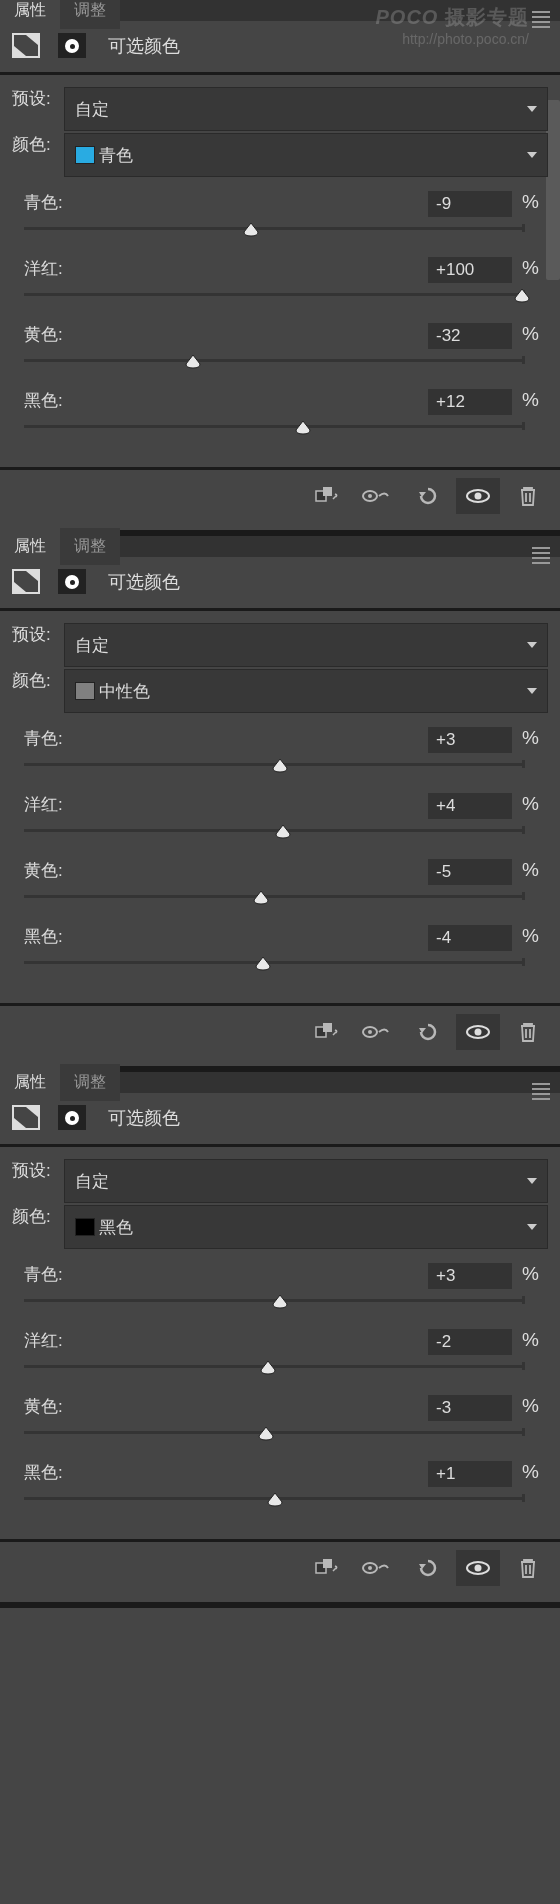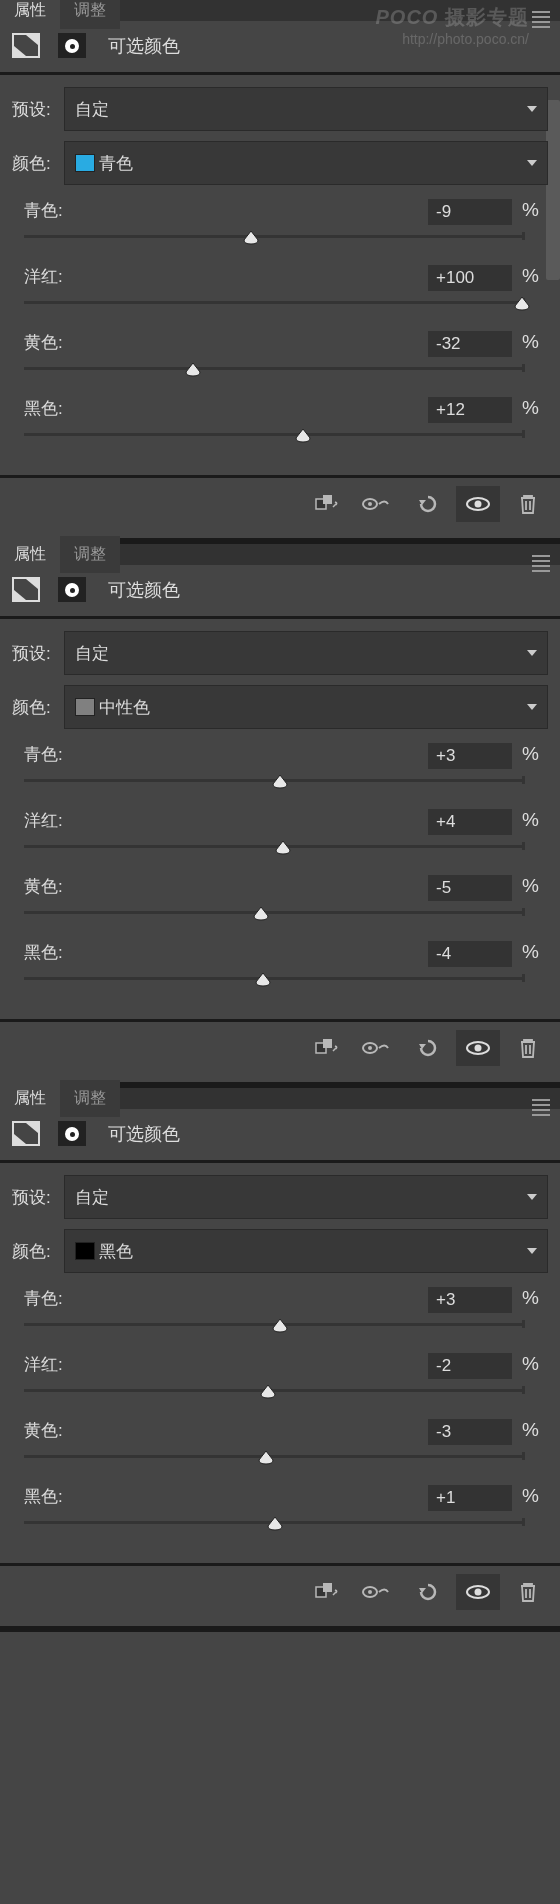--- a/index.html
+++ b/index.html
@@ -20,21 +20,21 @@
 .icon-box:before,.icon-box:after{content:"";position:absolute;width:0;height:0}
 .icon-box:before{left:0;top:0;border-left:12px solid #ddd;border-bottom:10px solid transparent}
 .icon-box:after{right:0;bottom:0;border-right:12px solid #ddd;border-top:10px solid transparent}
 .icon-box2:before{left:0;bottom:0;top:auto;border-left:12px solid #ddd;border-top:10px solid transparent;border-bottom:none}
 .icon-box2:after{right:0;top:0;bottom:auto;border-right:12px solid #ddd;border-bottom:10px solid transparent;border-top:none}
 .icon-circle{width:28px;height:25px;background:#222;display:flex;align-items:center;justify-content:center}
 .icon-circle span{width:14px;height:14px;border:2px solid #fff;border-radius:50%;background:#fff;position:relative}
 .icon-circle span:after{content:"";position:absolute;width:5px;height:5px;background:#222;border-radius:50%;top:3px;left:3px}
 .panel-title{color:#ddd;font-size:18px;margin-left:4px}
 .controls{padding:2px 12px 14px}
-.row{display:flex;align-items:center;margin-bottom:10px}
+.row{display:flex;margin-bottom:2px}
 .row-label{color:#ddd;font-size:17px;width:52px}
 .dropdown{flex:1;background:#383838;height:44px;display:flex;align-items:center;padding:0 10px;border:1px solid #2a2a2a;position:relative;cursor:pointer}
 .dropdown-text{color:#ddd;font-size:17px}
 .swatch{width:20px;height:18px;margin-right:4px;border:1px solid #222}
 .caret{position:absolute;right:10px;width:0;height:0;border-left:5px solid transparent;border-right:5px solid transparent;border-top:6px solid #ccc}
 .slider-group{margin:14px 0 4px}
 .slider-row{display:flex;align-items:flex-start;padding:0 6px 0 12px}
 .slider-label{color:#ddd;font-size:17px;flex:1}
 .slider-input{width:84px;height:26px;background:#333;border:none;color:#ddd;font-size:17px;padding:0 8px;text-align:left}
 .slider-unit{color:#ddd;font-size:19px;margin-left:10px;width:20px}

